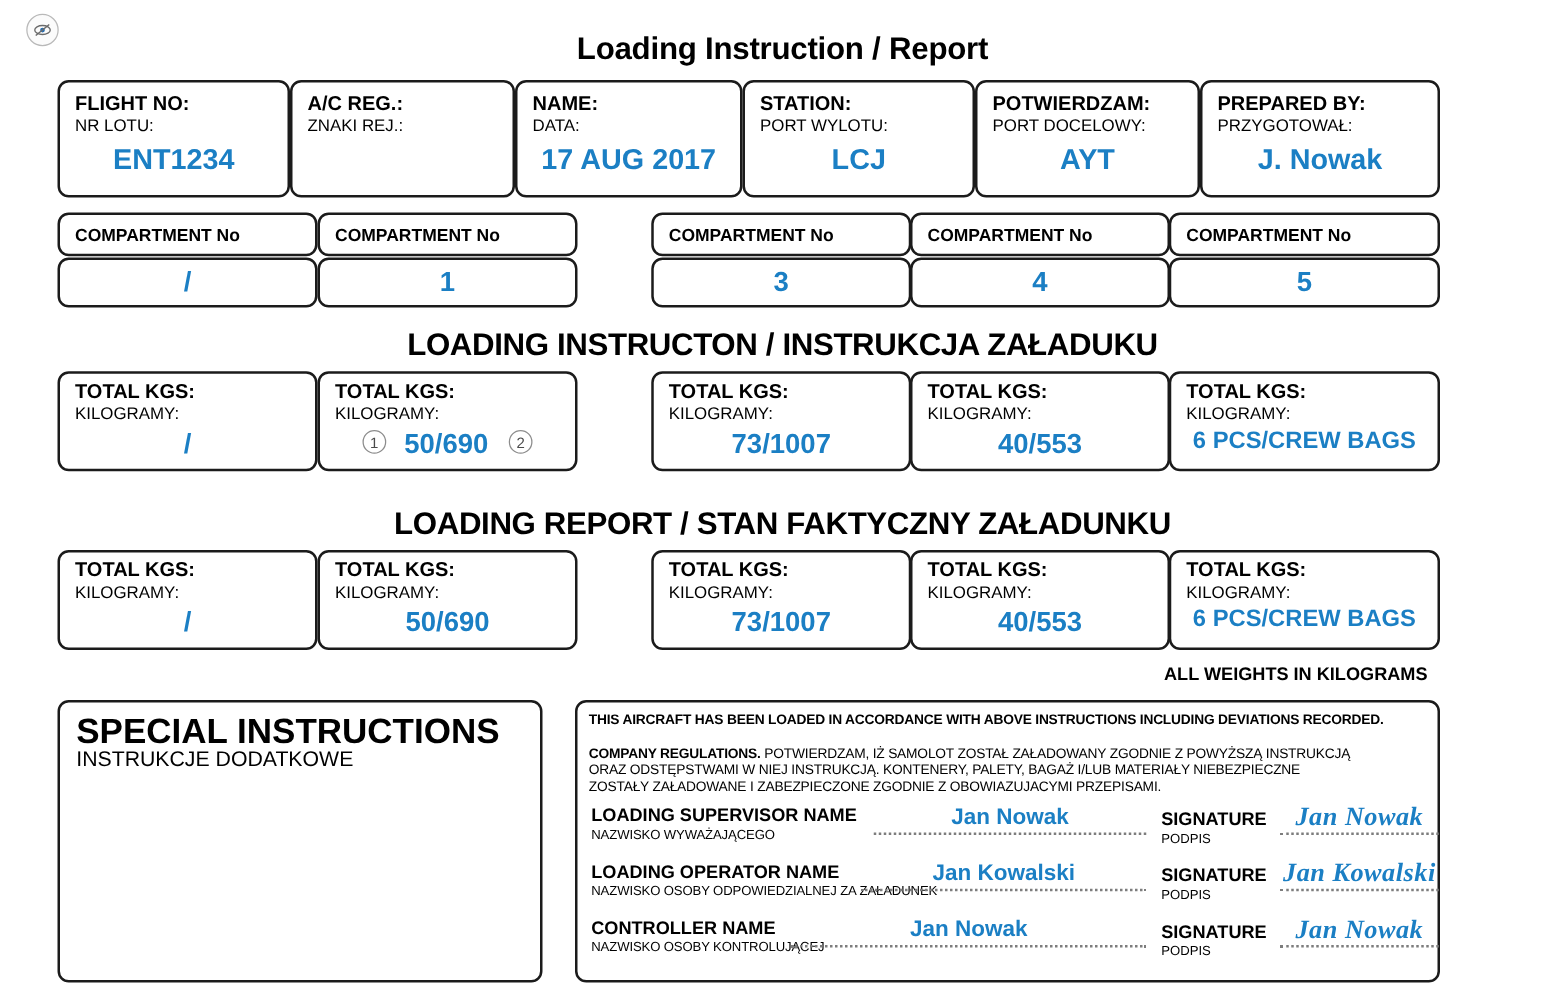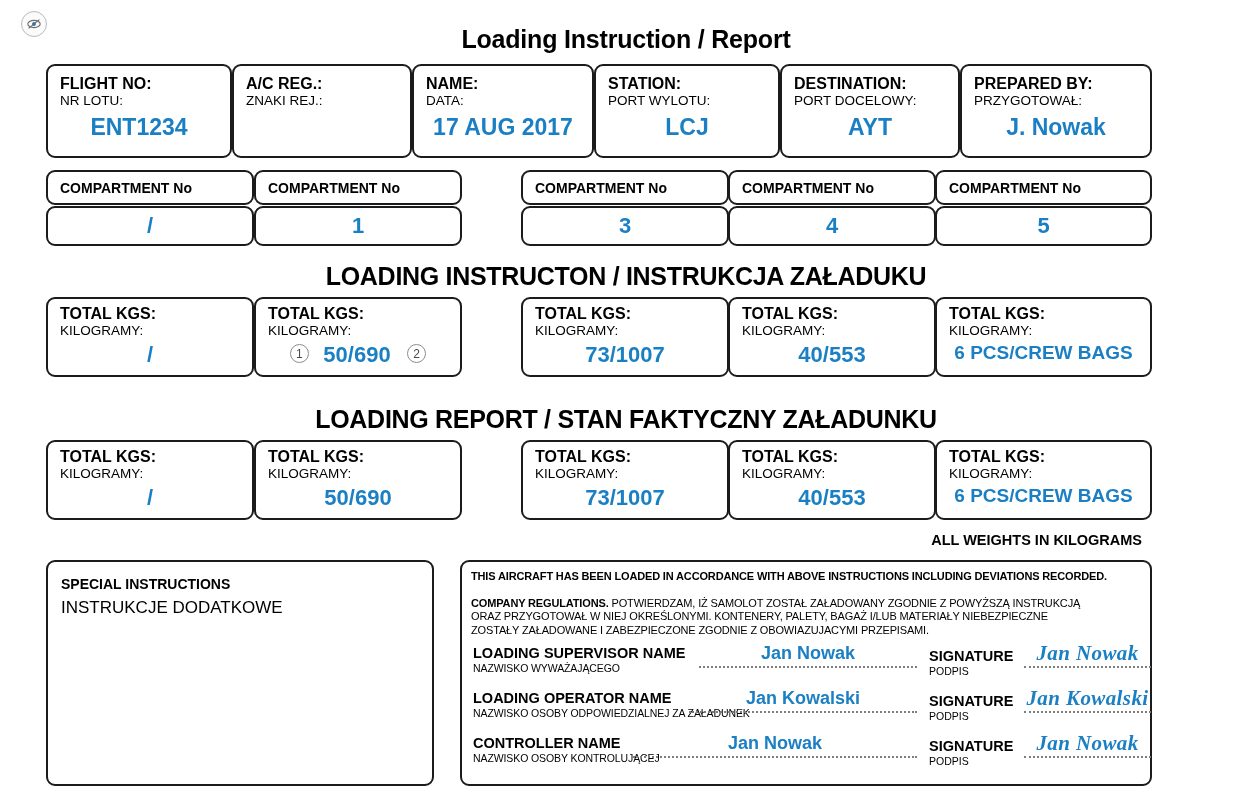--- a/index.html
+++ b/index.html
@@ -140,21 +140,21 @@
     font-size: 14.5px;
     font-weight: bold;
   }
 
   
   #special-box {
     left: 46px; top: 560px;
     width: 388px; height: 226px;
     padding: 10px 0 0 13px;
   }
-  #special-box .sp-en { font-size: 14px; font-weight: bold; line-height: 25px; }
+  #special-box .sp-en { font-size: 28px; font-weight: bold; line-height: 25px; }
   #special-box .sp-pl { font-size: 17px; line-height: 22px; }
 
   #decl-box {
     left: 460px; top: 560px;
     width: 692px; height: 226px;
     padding: 8px 9px 0 9px;
   }
   .decl-text {
     font-size: 11px;
     line-height: 13.4px;
@@ -254,21 +254,21 @@
   <div class="lbl-en">NAME:</div>
   <div class="lbl-pl">DATA:</div>
   <div class="val">17 AUG 2017</div>
 </div>
 <div class="box hdr-cell" style="left:594px; width:186px;">
   <div class="lbl-en">STATION:</div>
   <div class="lbl-pl">PORT WYLOTU:</div>
   <div class="val">LCJ</div>
 </div>
 <div class="box hdr-cell" style="left:780px; width:180px;">
-  <div class="lbl-en">DESTINATION:</div>
+  <div class="lbl-en">POTWIERDZAM:</div>
   <div class="lbl-pl">PORT DOCELOWY:</div>
   <div class="val">AYT</div>
 </div>
 <div class="box hdr-cell" style="left:960px; width:192px;">
   <div class="lbl-en">PREPARED BY:</div>
   <div class="lbl-pl">PRZYGOTOWAŁ:</div>
   <div class="val">J. Nowak</div>
 </div>
 
 <div class="box cmp-head" style="left:46px;  width:208px;">
@@ -369,21 +369,21 @@
   <div class="sp-en">SPECIAL INSTRUCTIONS</div>
   <div class="sp-pl">INSTRUKCJE DODATKOWE</div>
   <div></div>
 </div>
 
 <div class="box" id="decl-box">
   <div class="decl-text">
     <b>THIS AIRCRAFT HAS BEEN LOADED IN ACCORDANCE WITH ABOVE INSTRUCTIONS INCLUDING DEVIATIONS RECORDED.</b><br>
     <br>
     <b>COMPANY REGULATIONS.</b><span class="decl-pl"> POTWIERDZAM, IŻ SAMOLOT ZOSTAŁ ZAŁADOWANY ZGODNIE Z POWYŻSZĄ INSTRUKCJĄ</span><br>
-    <span class="decl-pl">ORAZ PRZYGOTOWAŁ W NIEJ OKREŚLONYMI. KONTENERY, PALETY, BAGAŻ I/LUB MATERIAŁY NIEBEZPIECZNE</span><br>
+    <span class="decl-pl">ORAZ ODSTĘPSTWAMI W NIEJ INSTRUKCJĄ. KONTENERY, PALETY, BAGAŻ I/LUB MATERIAŁY NIEBEZPIECZNE</span><br>
     <span class="decl-pl">ZOSTAŁY ZAŁADOWANE I ZABEZPIECZONE ZGODNIE Z OBOWIAZUJACYMI PRZEPISAMI.</span>
   </div>
 
   <div class="sig-row r1">
     <div class="sig-label-en">LOADING SUPERVISOR NAME</div>
     <div class="sig-label-pl">NAZWISKO WYWAŻAJĄCEGO</div>
     <div class="name-slot">
       <span>Jan Nowak</span>
     </div>
     <div class="sig-word-en">SIGNATURE</div>

